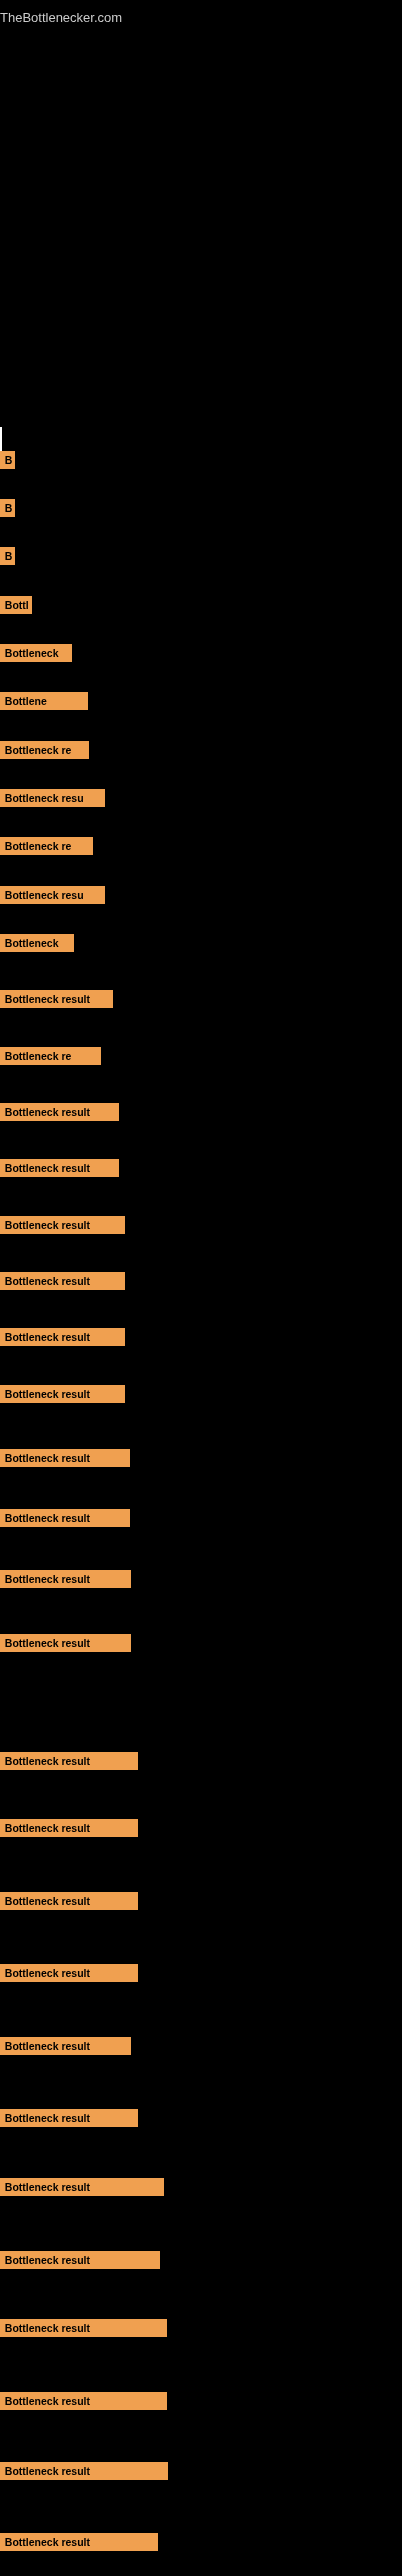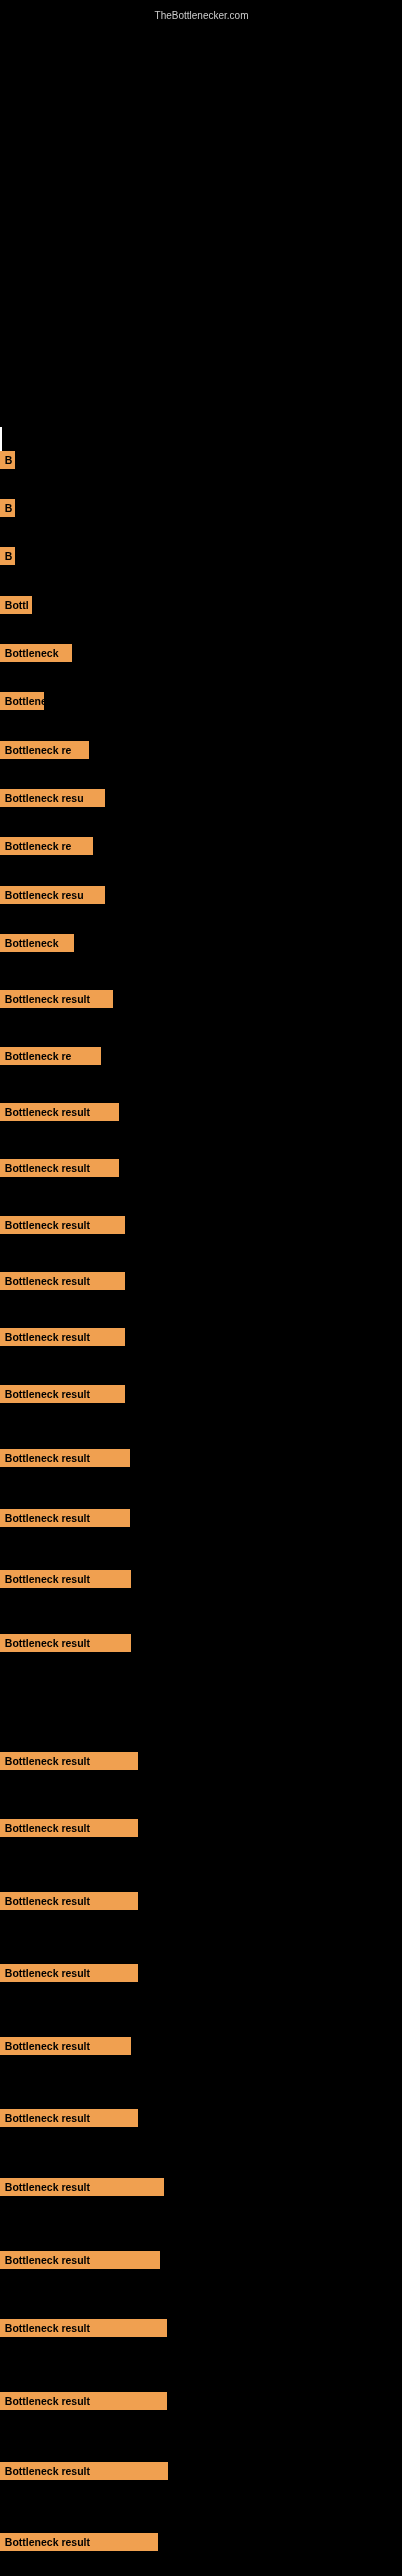--- a/index.html
+++ b/index.html
@@ -11,22 +11,22 @@
     body {
       background-color: #000000;
       width: 403px;
       min-height: 2576px;
       font-family: Arial, sans-serif;
       position: relative;
     }
 
     .site-title {
       color: #cccccc;
-      font-size: 10px;
-      text-align: center;
+      font-size: 13px;
+      text-align: left;
       padding: 6.4px 0;
       position: absolute;
       top: 4px;
       left: 0;
       right: 0;
     }
 
     .result-item {
       position: absolute;
       left: 0;
@@ -51,21 +51,21 @@
 <body>
 
 <span class="site-title">TheBottlenecker.com</span>
 
 <div id="results-container">
     <div class="result-item" style="top: 451px; width: 14.5px;">B</div>
     <div class="result-item" style="top: 499px; width: 14.5px;">B</div>
     <div class="result-item" style="top: 547px; width: 14.5px;">B</div>
     <div class="result-item" style="top: 596px; width: 32px;">Bottl</div>
     <div class="result-item" style="top: 644px; width: 72px;">Bottleneck</div>
-    <div class="result-item" style="top: 692px; width: 44px;">Bottlene</div>
+    <div class="result-item" style="top: 692px; width: 88px;">Bottlene</div>
     <div class="result-item" style="top: 741px; width: 89px;">Bottleneck re</div>
     <div class="result-item" style="top: 789px; width: 105px;">Bottleneck resu</div>
     <div class="result-item" style="top: 837px; width: 93px;">Bottleneck re</div>
     <div class="result-item" style="top: 886px; width: 105px;">Bottleneck resu</div>
     <div class="result-item" style="top: 934px; width: 74px;">Bottleneck</div>
     <div class="result-item" style="top: 990px; width: 113px;">Bottleneck result</div>
     <div class="result-item" style="top: 1047px; width: 101px;">Bottleneck re</div>
     <div class="result-item" style="top: 1103px; width: 119px;">Bottleneck result</div>
     <div class="result-item" style="top: 1159px; width: 119px;">Bottleneck result</div>
     <div class="result-item" style="top: 1216px; width: 125px;">Bottleneck result</div>

